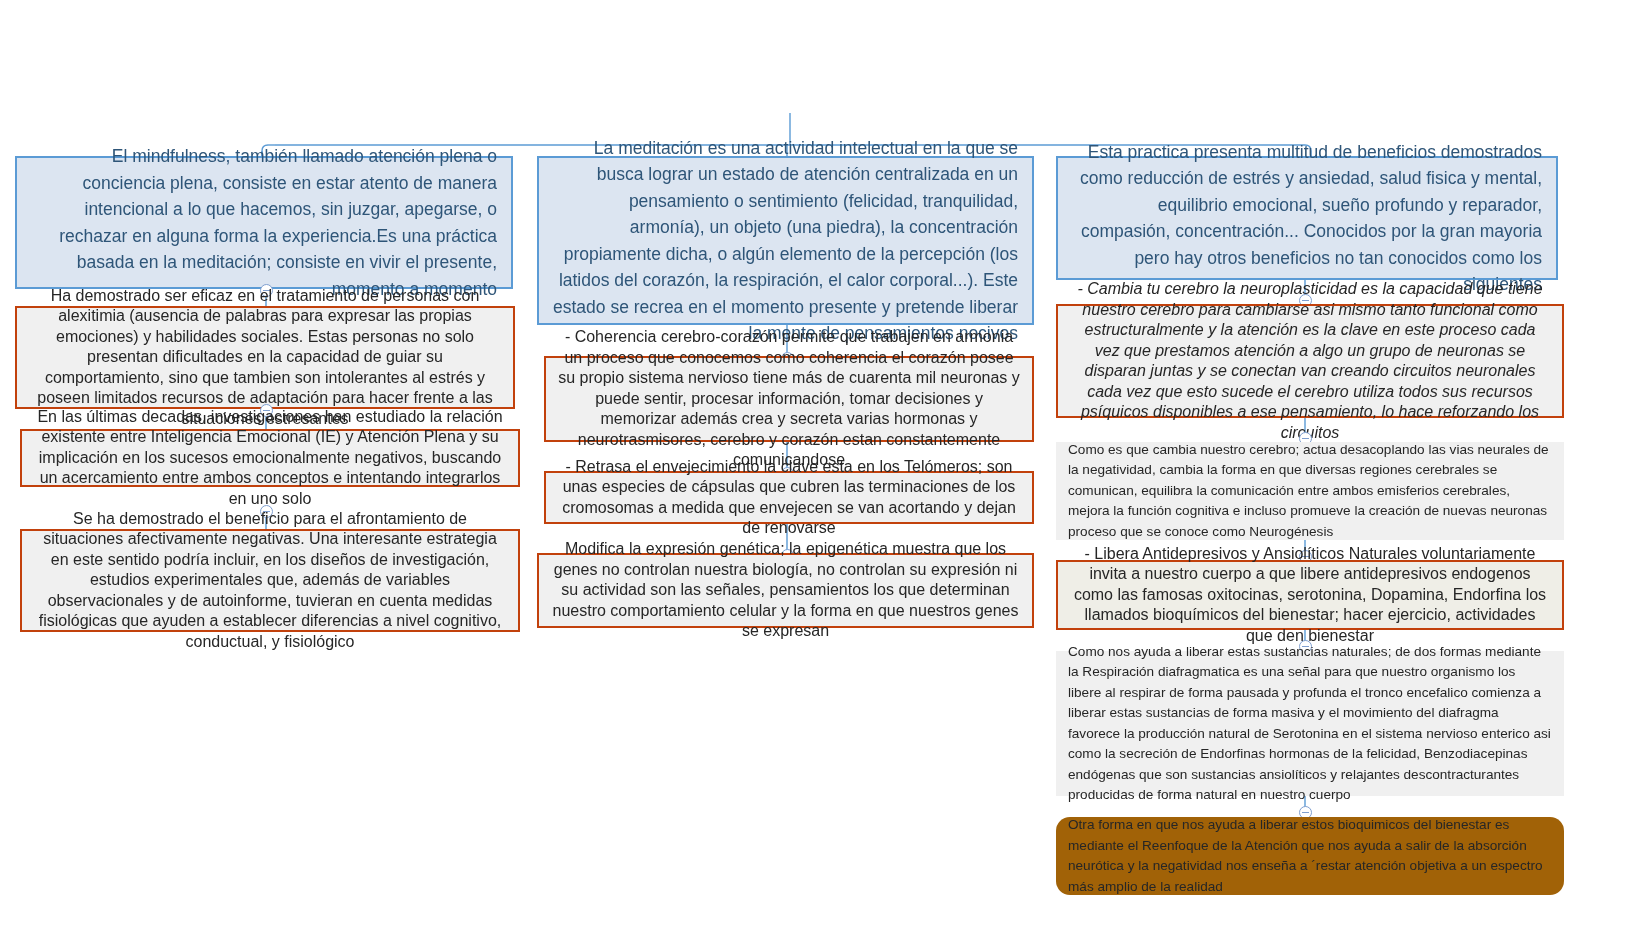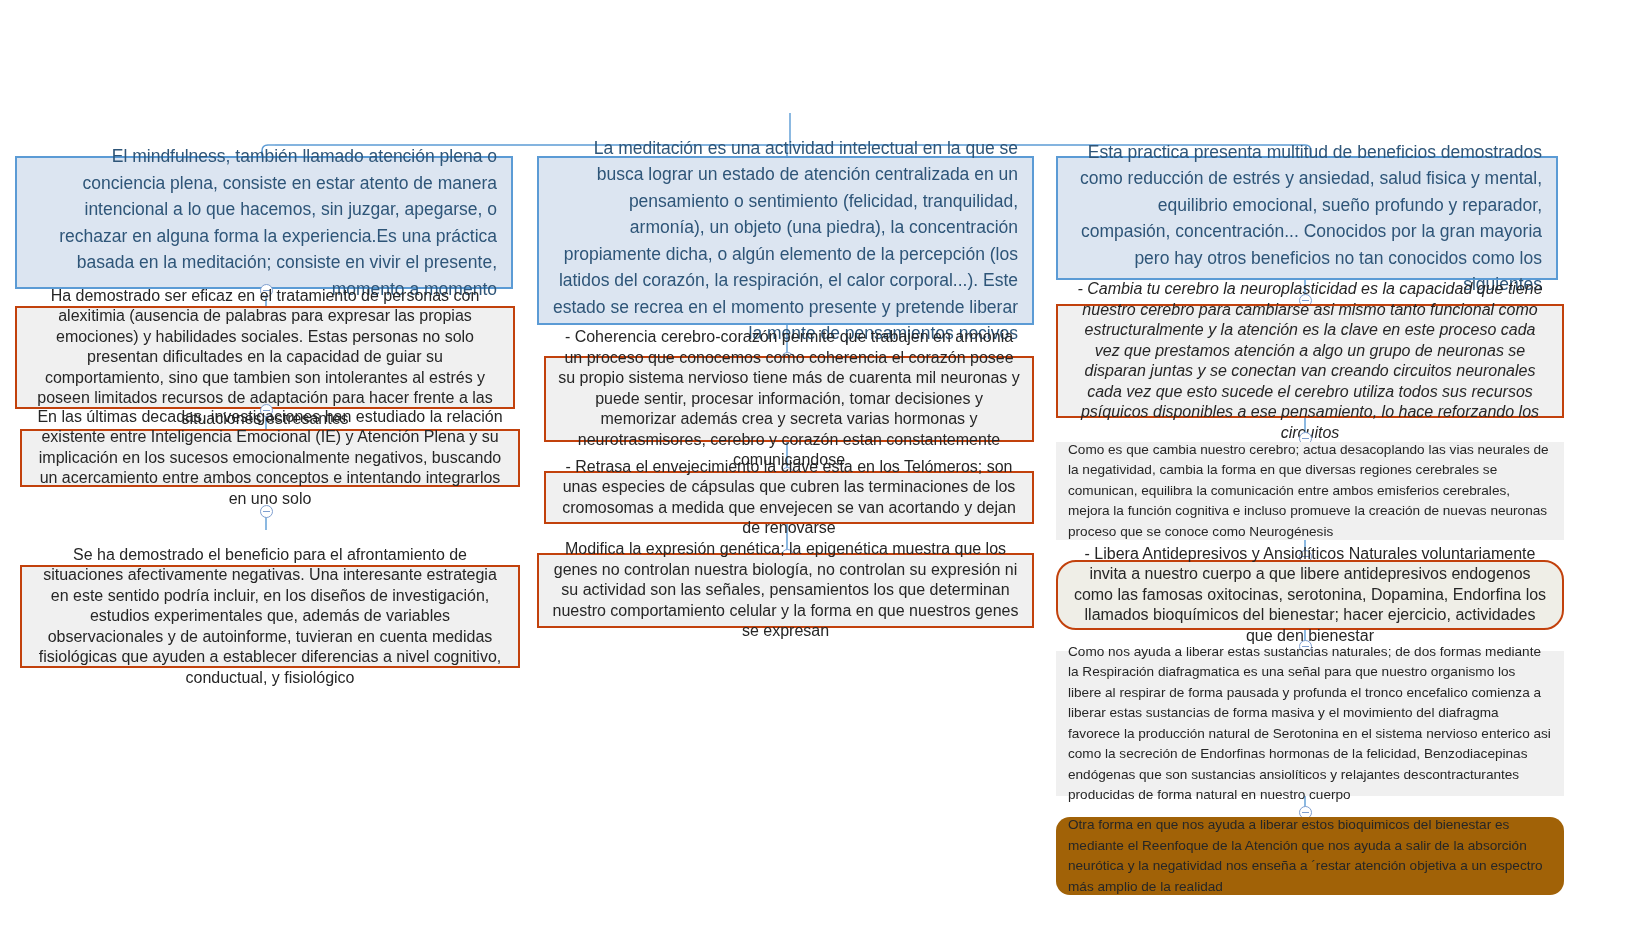--- a/index.html
+++ b/index.html
@@ -153,21 +153,21 @@
   <div class="node lvl2" style="left:15px; top:306px; width:500px; height:103px;">
     <span class="txt">Ha demostrado ser eficaz en el tratamiento de personas con alexitimia (ausencia de palabras para expresar las propias emociones) y habilidades sociales. Estas personas no solo presentan dificultades en la capacidad de guiar su comportamiento, sino que tambien son intolerantes al estrés y poseen limitados recursos de adaptación para hacer frente a las situaciones estresantes</span>
   </div>
   <div class="toggle" style="left:260px; top:404px;"></div>
 
   <div class="node lvl2" style="left:20px; top:429px; width:500px; height:58px;">
     <span class="txt">En las últimas decadas, investigaciones han estudiado la relación existente entre Inteligencia Emocional (IE) y Atención Plena y su implicación en los sucesos emocionalmente negativos, buscando un acercamiento entre ambos conceptos e intentando integrarlos en uno solo</span>
   </div>
   <div class="toggle" style="left:260px; top:505px;"></div>
 
-  <div class="node lvl2" style="left:20px; top:529px; width:500px; height:103px;margin-top:36px;">
+  <div class="node lvl2" style="left:20px; top:529px; width:500px; height:103px;">
     <span class="txt">Se ha demostrado el beneficio para el afrontamiento de situaciones afectivamente negativas. Una interesante estrategia en este sentido podría incluir, en los diseños de investigación, estudios experimentales que, además de variables observacionales y de autoinforme, tuvieran en cuenta medidas fisiológicas que ayuden a establecer diferencias a nivel cognitivo, conductual, y fisiológico</span>
   </div>
 
   <div class="node lvl1" style="left:537px; top:156px; width:497px; height:169px;">
     <span class="txt">La  meditación es una actividad intelectual en la que se busca lograr un estado de atención centralizada en un pensamiento o sentimiento (felicidad, tranquilidad, armonía), un objeto (una piedra), la concentración propiamente dicha, o algún elemento de la percepción (los latidos del corazón, la respiración, el calor corporal...). Este estado se recrea en el momento presente y pretende liberar la mente de pensamientos nocivos</span>
   </div>
   <div class="toggle" style="left:781px; top:352px;"></div>
 
   <div class="node lvl2" style="left:544px; top:356px; width:490px; height:86px;">
     <span class="txt">- Coherencia cerebro-corazón permite que trabajen en armonia un proceso que conocemos como coherencia el corazón posee su propio sistema nervioso tiene más de cuarenta mil neuronas y puede sentir, procesar información, tomar decisiones y memorizar además crea y secreta varias hormonas y neurotrasmisores, cerebro y corazón estan constantemente comunicandose</span>
@@ -191,21 +191,21 @@
   <div class="node lvl2" style="left:1056px; top:304px; width:508px; height:114px;font-style:italic;">
     <span class="txt">- Cambia tu cerebro la neuroplasticidad es la capacidad que tiene nuestro cerebro para cambiarse asi mismo tanto funcional como estructuralmente y la atención es la clave en este proceso cada vez que prestamos atención a algo un grupo de neuronas se disparan juntas y se conectan van creando circuitos neuronales cada vez que esto sucede el cerebro utiliza todos sus recursos psíquicos  disponibles a ese pensamiento, lo hace reforzando los circuitos</span>
   </div>
   <div class="toggle" style="left:1299px; top:432px;"></div>
 
   <div class="node plain" style="left:1056px; top:442px; width:508px; height:98px;">
     <span class="txt">Como es que cambia nuestro cerebro; actua desacoplando las vias neurales de la negatividad, cambia la forma en que diversas regiones cerebrales se comunican, equilibra la comunicación entre ambos emisferios cerebrales, mejora la función cognitiva e incluso promueve la creación de nuevas neuronas proceso que se conoce como Neurogénesis</span>
   </div>
   <div class="toggle" style="left:1299px; top:550px;"></div>
 
-  <div class="node lvl2 warm" style="left:1056px; top:560px; width:508px; height:70px;border-radius:20px;">
+  <div class="node lvl2 warm" style="left:1056px; top:560px; width:508px; height:70px;">
     <span class="txt">- Libera Antidepresivos y Ansiolíticos Naturales voluntariamente invita a nuestro cuerpo a que libere antidepresivos endogenos como las famosas oxitocinas, serotonina, Dopamina, Endorfina los llamados bioquímicos del bienestar; hacer ejercicio, actividades que den bienestar</span>
   </div>
   <div class="toggle" style="left:1299px; top:640px;"></div>
 
   <div class="node plain" style="left:1056px; top:651px; width:508px; height:145px;">
     <span class="txt">Como nos ayuda a liberar estas sustancias naturales; de dos formas mediante la Respiración diafragmatica es una señal para que nuestro organismo los libere al respirar de forma pausada y profunda el tronco encefalico comienza a liberar estas sustancias de forma masiva y el movimiento del diafragma favorece la producción natural de Serotonina en el sistema nervioso enterico asi como la secreción de Endorfinas hormonas de la felicidad, Benzodiacepinas endógenas que son sustancias ansiolíticos y relajantes descontracturantes producidas de forma natural en nuestro cuerpo</span>
   </div>
   <div class="toggle" style="left:1299px; top:806px;"></div>
 
   <div class="node plain warm" style="left:1056px; top:817px; width:508px; height:78px;">

